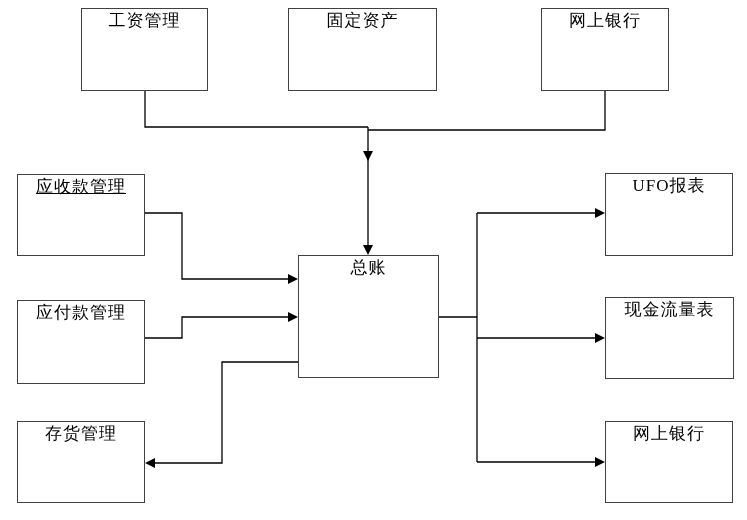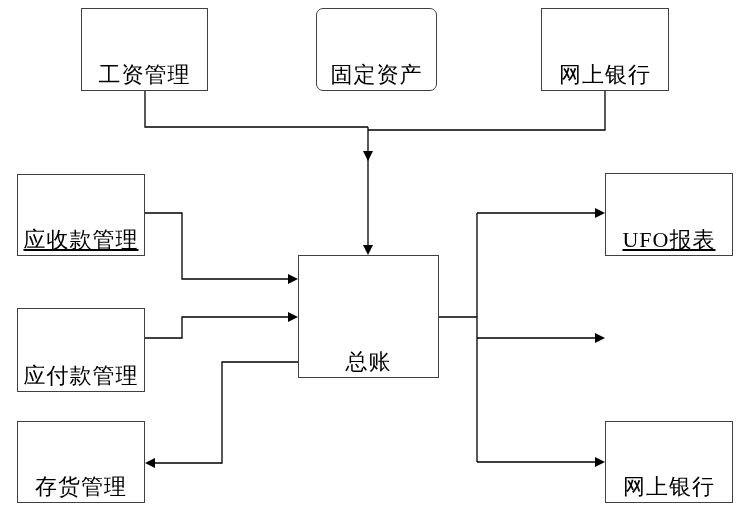--- a/index.html
+++ b/index.html
@@ -9,32 +9,32 @@
     background:#ffffff;
     font-family:"Liberation Serif","DejaVu Serif",serif;
     overflow:hidden;
   }
   #wires{position:absolute;left:0;top:0;width:747px;height:520px;}
   .node{
     position:absolute;
     box-sizing:border-box;
     border:1px solid #404040;
     background:#ffffff;
-    display:flex;align-items:flex-end;justify-content:center;
-    font-size:22px;color:#000000;letter-spacing:1px;
+    display:flex;align-items:flex-start;justify-content:center;
+    font-size:17px;color:#000000;letter-spacing:1px;
     text-align:center;
   }
   .n-salary{left:81px;top:8px;width:127px;height:83px;}
-  .n-fixed{left:316px;top:8px;width:121px;height:83px;border-radius:7px;}
+  .n-fixed{left:288px;top:8px;width:149px;height:83px;}
   .n-bank-top{left:541px;top:8px;width:128px;height:83px;}
   .n-recv{left:17px;top:174px;width:128px;height:82px;text-decoration:underline;}
-  .n-pay{left:17px;top:308px;width:128px;height:84px;}
+  .n-pay{left:17px;top:300px;width:128px;height:84px;}
   .n-inv{left:17px;top:421px;width:128px;height:82px;}
   .n-gl{left:298px;top:255px;width:141px;height:123px;font-family:Liberation Serif, serif;}
-  .n-ufo{left:605px;top:173px;width:128px;height:83px;text-decoration:underline;}
+  .n-ufo{left:605px;top:173px;width:128px;height:83px;}
   .n-cash{left:605px;top:297px;width:129px;height:82px;}
   .n-bank-bot{left:605px;top:421px;width:128px;height:82px;}
 </style>
 </head>
 <body>
 
 <div id="stage">
 
   <svg id="wires" viewBox="0 0 747 520" xmlns="http://www.w3.org/2000/svg">
     <g fill="none" stroke="#000000" stroke-width="1.3">
@@ -90,17 +90,20 @@
   </div>
   <div class="node n-inv">
     <span>存货管理</span>
   </div>
   <div class="node n-gl">
     <span>总账</span>
   </div>
   <div class="node n-ufo">
     <span>UFO报表</span>
   </div>
+  <div class="node n-cash">
+    <span>现金流量表</span>
+  </div>
   <div class="node n-bank-bot">
     <span>网上银行</span>
   </div>
 
 </div>
 
 </body></html>

